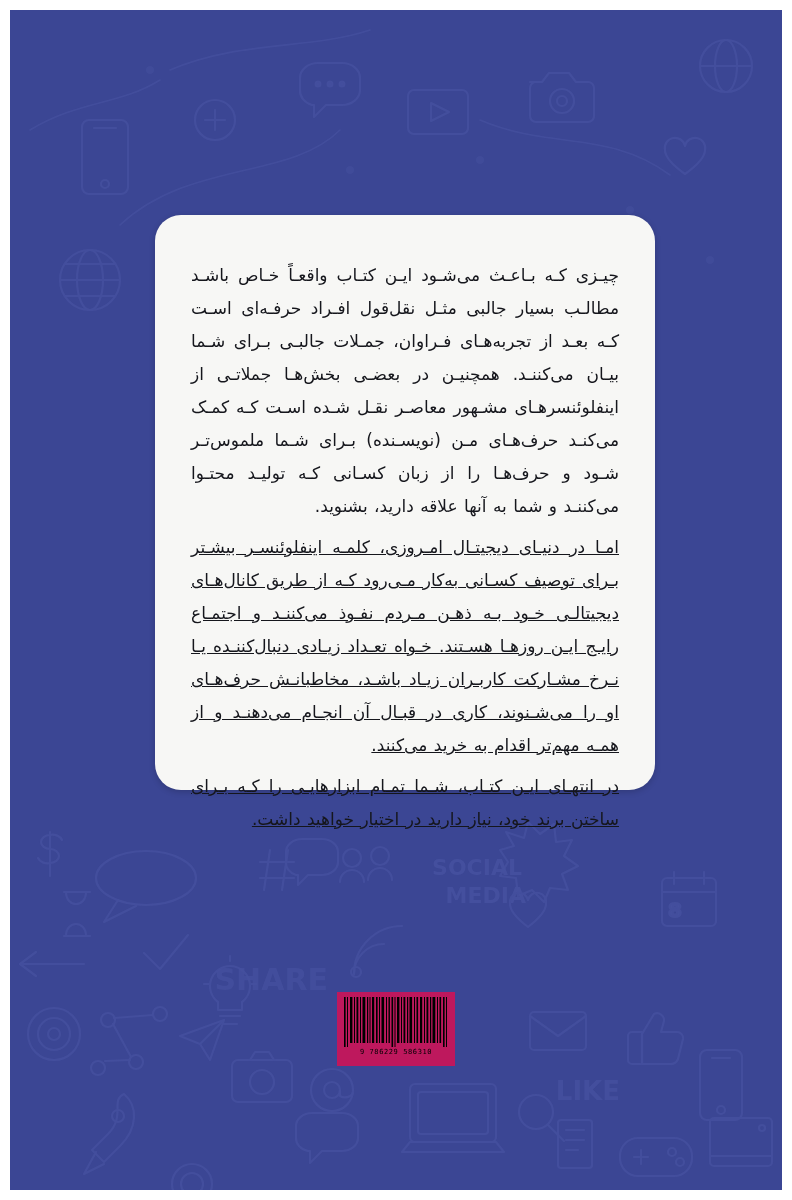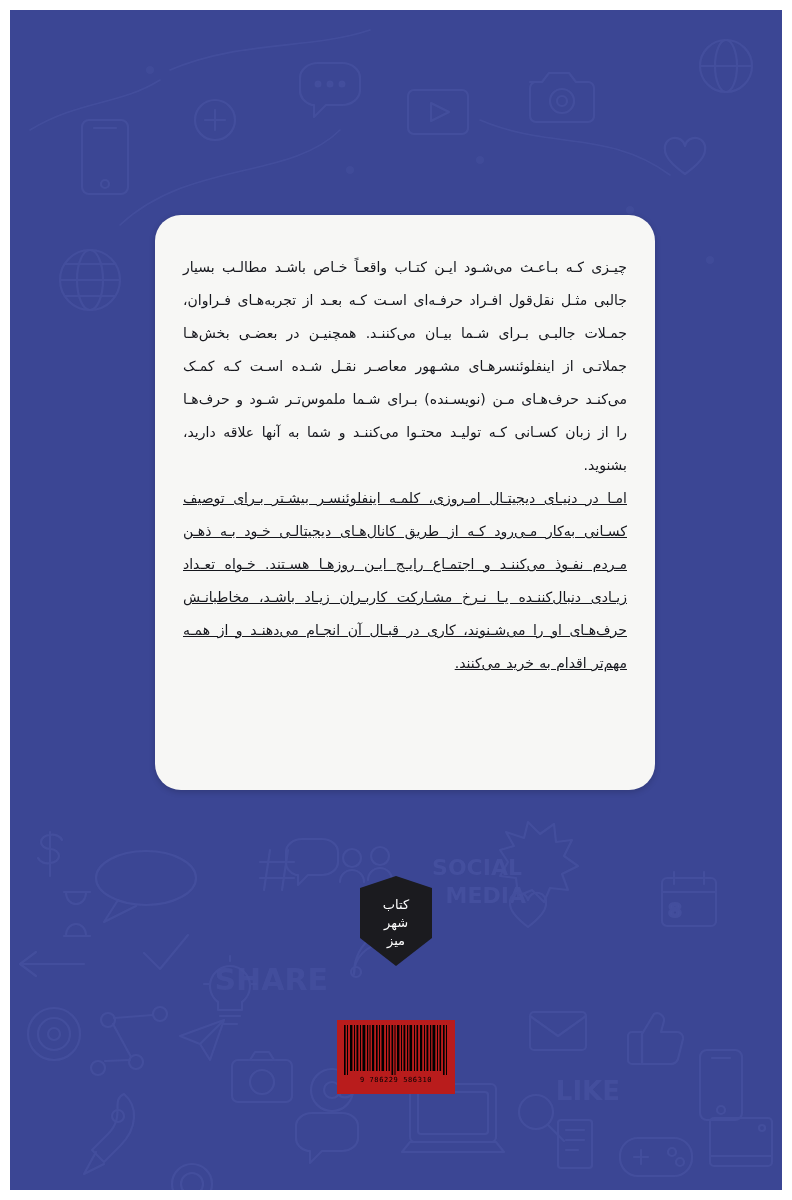--- a/index.html
+++ b/index.html
@@ -49,24 +49,24 @@
     left: 28px;
     right: 28px;
     top: 36px;
     bottom: 26px;
     direction: rtl;
     text-align: justify;
     text-align-last: right;
   }
   .para {
     font-family: "DejaVu Sans", sans-serif;
-    font-size: 14px;
+    font-size: 17px;
     line-height: 33px;
     color: #15161c;
-    margin: 0;
+    margin: 8px;
     text-align: justify;
     word-spacing: 1px;
   }
   .para + .para {
     margin-top: 0px;
     text-decoration: underline;
   }
   
   .logo {
     position: absolute;
@@ -78,24 +78,23 @@
   }
   .logo svg { display:block; }
   
   .barcode {
     position: absolute;
     left: 50%;
     transform: translateX(-50%);
     top: 982px;
     width: 118px;
     height: 74px;
-    background: #b91c1c;
+    background: #be185d;
     padding: 5px 6px 2px 6px;
     box-sizing: border-box;
-    margin-top: 28px;
   }
   .barcode .bars {
     width: 100%;
     height: 50px;
     display: block;
   }
   .barcode .isbn {
     font-family: "DejaVu Sans Mono", monospace;
     font-size: 7px;
     letter-spacing: 0.6px;
@@ -378,33 +377,24 @@
           <circle cx="22" cy="22" r="11"></circle>
           <circle cx="22" cy="22" r="20"></circle>
         </g>
       </g>
     </svg>
 
     <div class="text-card">
       <div class="text-card-inner">
         <p class="para">چیـزی کـه بـاعـث می‌شـود ایـن کتـاب واقعـاً خـاص باشـد مطالـب بسیار جالبی مثـل نقل‌قول افـراد حرفـه‌ای اسـت کـه بعـد از تجربه‌هـای فـراوان، جمـلات جالبـی بـرای شـما بیـان می‌کننـد. همچنیـن در بعضـی بخش‌هـا جملاتـی از اینفلوئنسرهـای مشـهور معاصـر نقـل شـده اسـت کـه کمـک می‌کنـد حرف‌هـای مـن (نویسـنده) بـرای شـما ملموس‌تـر شـود و حرف‌هـا را از زبان کسـانی کـه تولیـد محتـوا می‌کننـد و شما به آنها علاقه دارید، بشنوید.</p>
         <p class="para">امـا در دنیـای دیجیتـال امـروزی، کلمـه اینفلوئنسـر بیشـتر بـرای توصیف کسـانی به‌کار مـی‌رود کـه از طریق کانال‌هـای دیجیتالـی خـود بـه ذهـن مـردم نفـوذ می‌کننـد و اجتمـاع رایـج ایـن روزهـا هسـتند. خـواه تعـداد زیـادی دنبال‌کننـده یـا نـرخ مشـارکت کاربـران زیـاد باشـد، مخاطبانـش حرف‌هـای او را می‌شـنوند، کاری در قبـال آن انجـام می‌دهنـد و از همـه مهم‌تر اقدام به خرید می‌کنند.</p>
+        <p class="para">در انتهـای ایـن کتـاب، شـما تمـام ابزارهایـی را کـه بـرای ساختن برند خود، نیاز دارید در اختیار خواهید داشت.</p>
       </div>
     </div>
 
-    <div class="logo">
-      <svg viewBox="0 0 78 92" width="78" height="92">
-        <path d="M39,1 L75,13 V63 L39,91 L3,63 V13 Z" fill="#1b1b1f"></path>
-        <g fill="#ffffff" font-family="DejaVu Sans, sans-serif" font-size="13" text-anchor="middle">
-          <text x="39" y="34">کتاب</text>
-          <text x="39" y="52">شهر</text>
-          <text x="39" y="70">میز</text>
-        </g>
-      </svg>
-    </div>
 
     <div class="barcode">
       <svg class="bars" viewBox="0 0 106 50" preserveAspectRatio="none">
         <g fill="#000">
           <rect x="1" y="0" width="1.6" height="50"></rect>
           <rect x="4" y="0" width="1" height="50"></rect>
           <rect x="7" y="0" width="2.4" height="46"></rect>
           <rect x="11" y="0" width="1" height="46"></rect>
           <rect x="13.5" y="0" width="1.8" height="46"></rect>
           <rect x="17" y="0" width="1" height="46"></rect>

